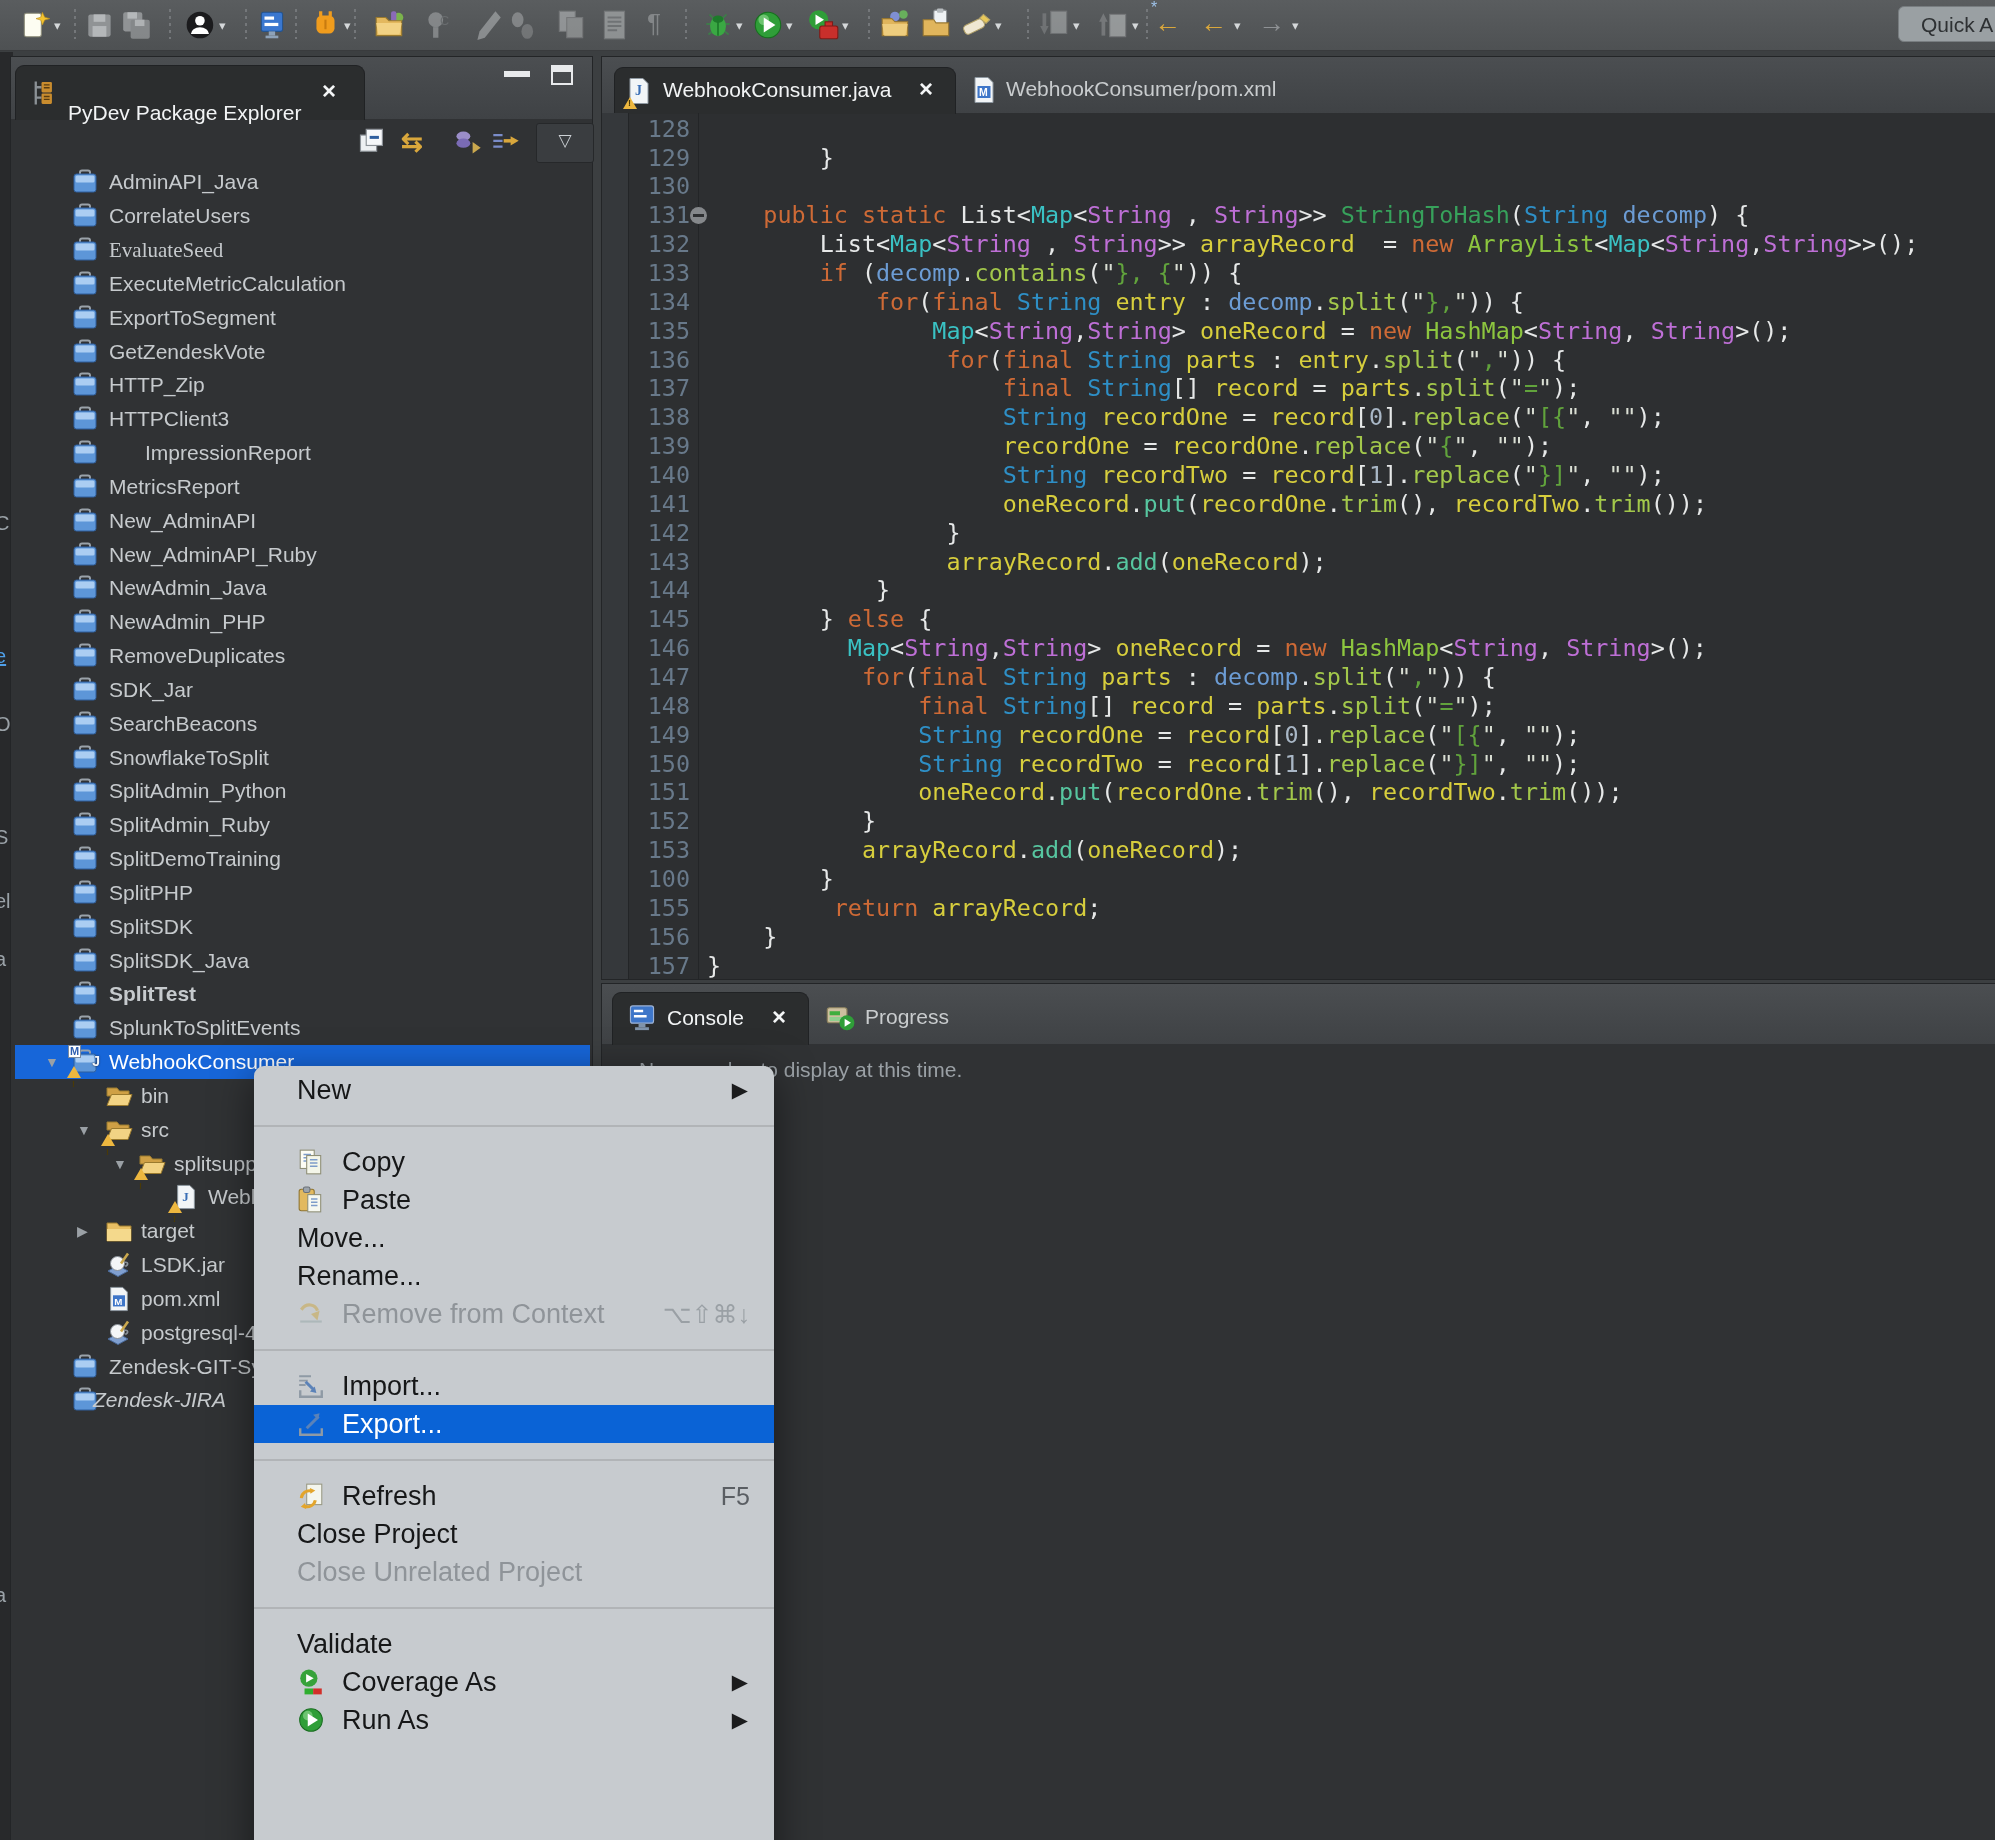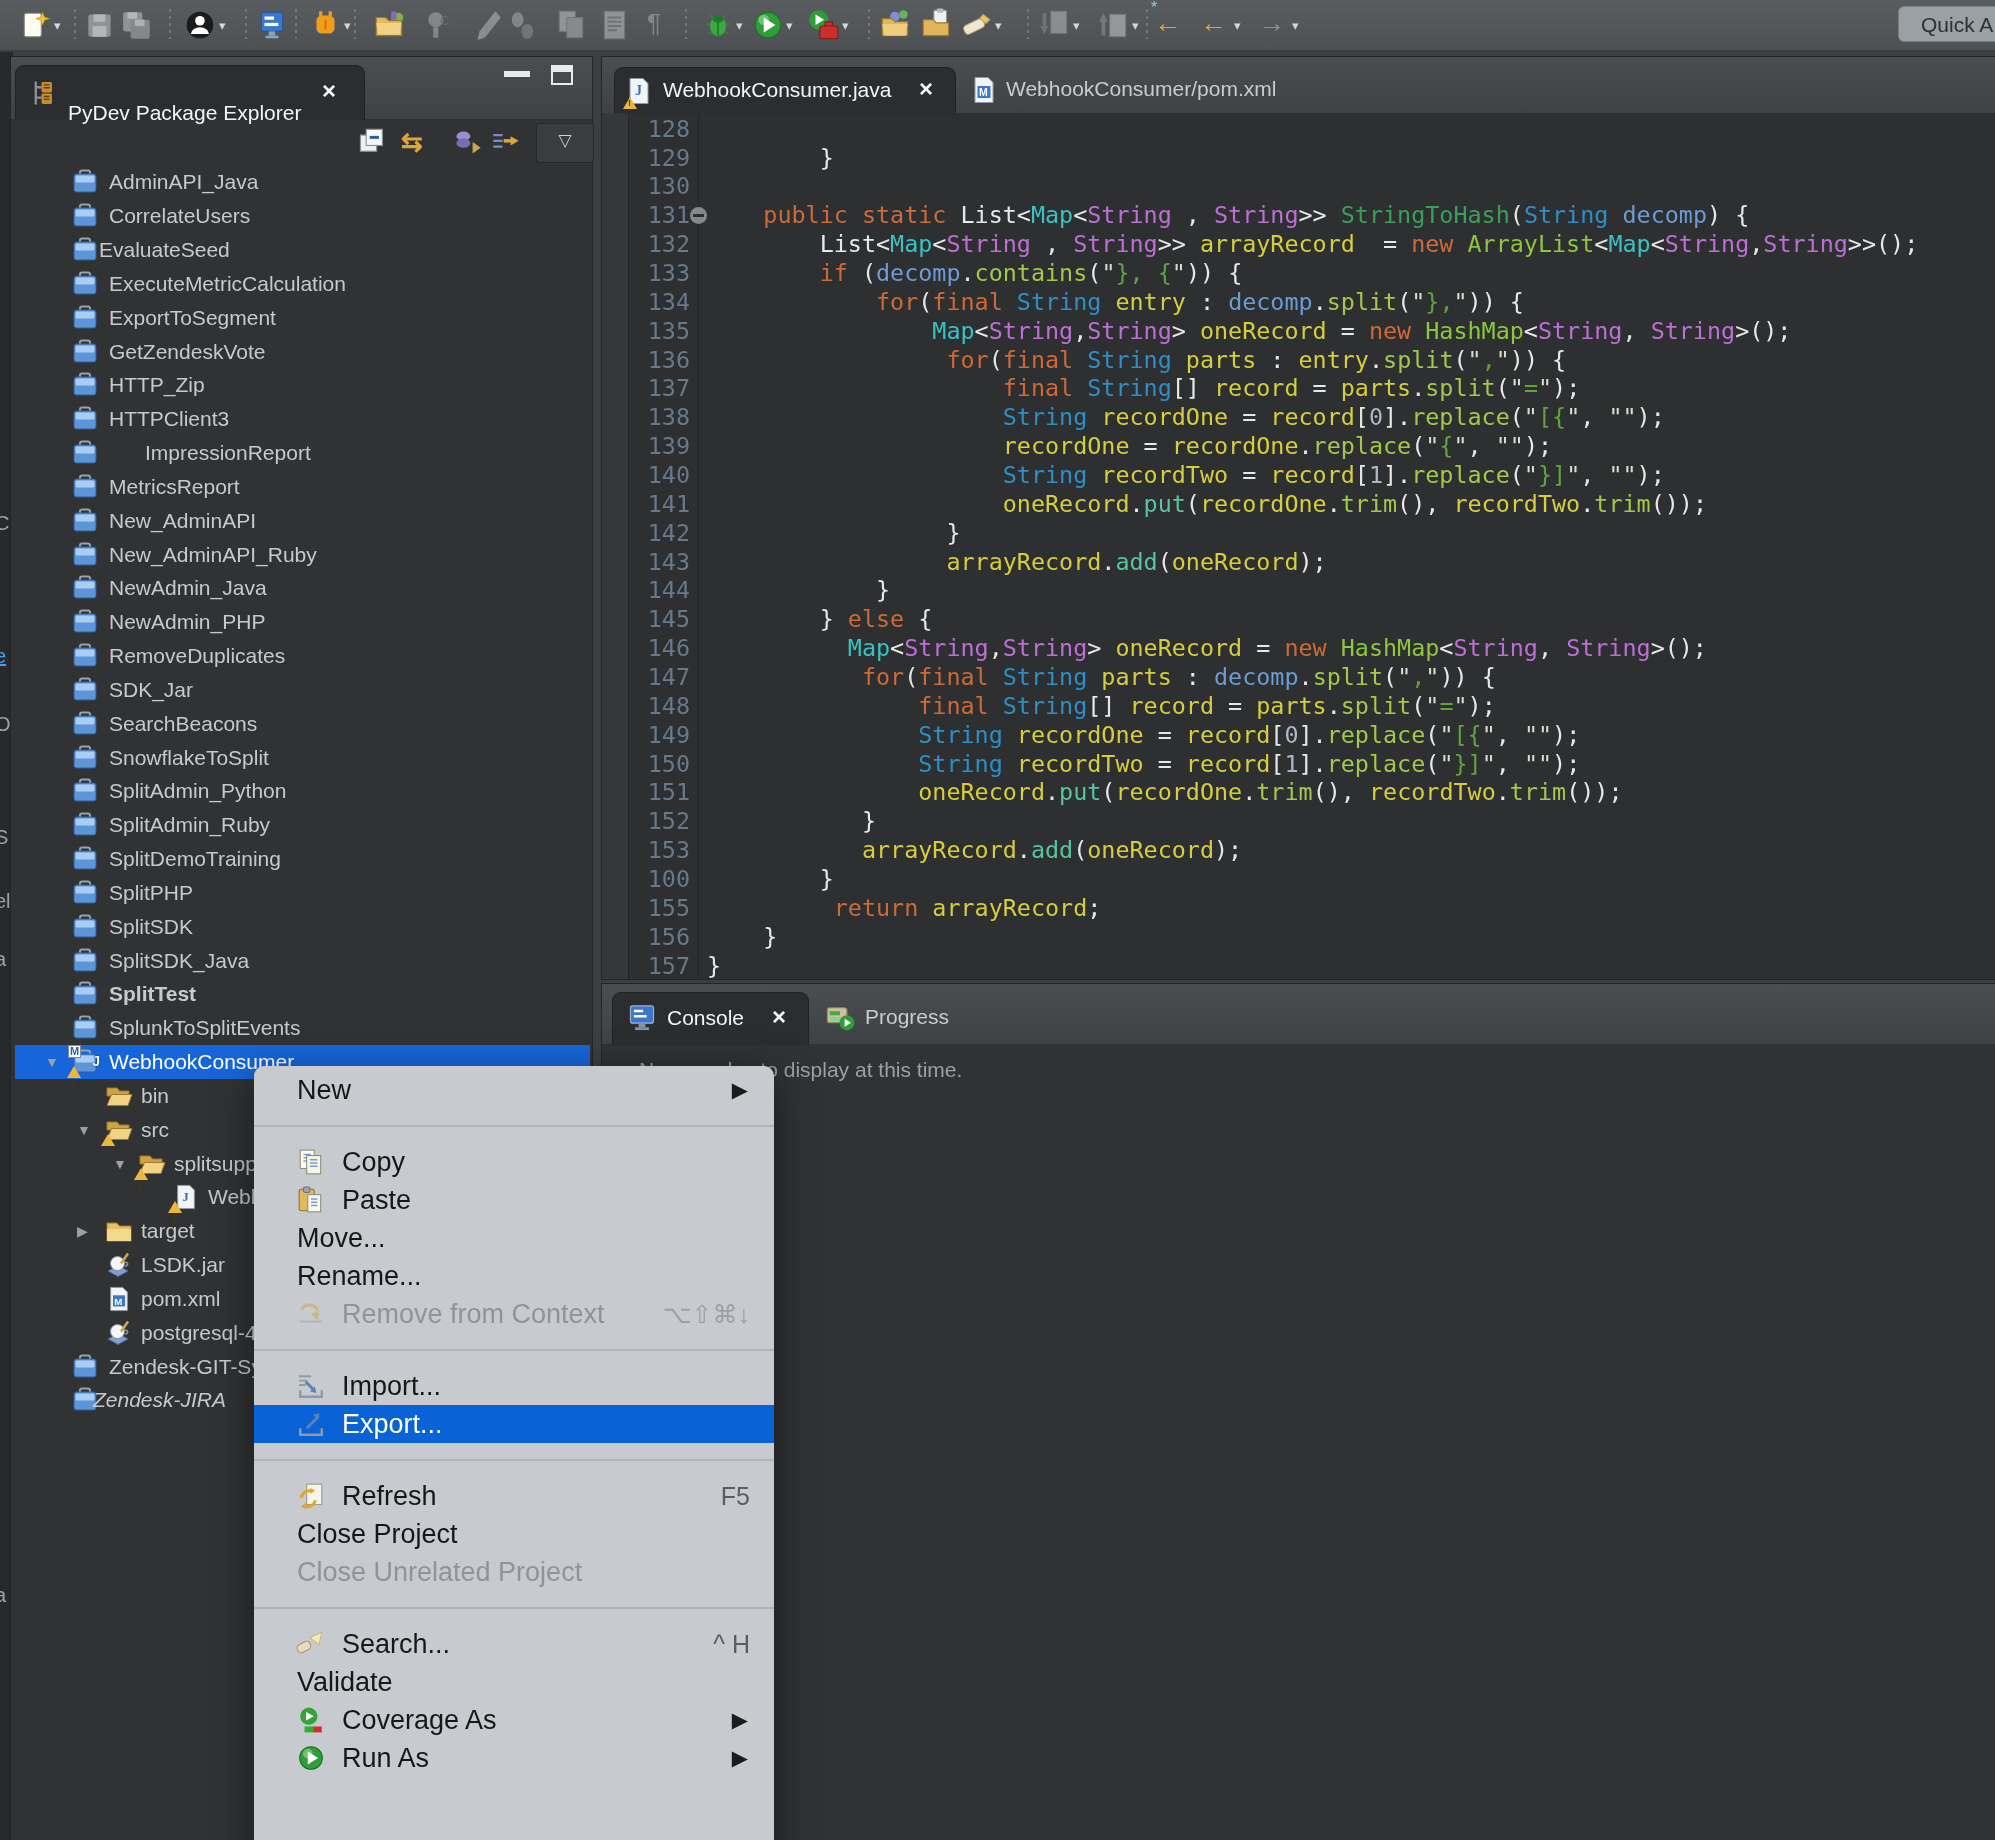--- a/index.html
+++ b/index.html
@@ -265,21 +265,21 @@
               <rect x="4.5" y="6.5" width="19" height="7" rx="1.5" fill="#abcdf2"></rect>
             </svg></span>
           <span class="tlab" style="left: 94px;">CorrelateUsers</span>
         </div>
         <div class="trow" style="top: 176px;">
           <span class="tico" style="left: 56px;"><svg viewBox="0 0 28 26">
               <rect x="9" y="1.5" width="10" height="6" rx="2" fill="none" stroke="#9aa2a9" stroke-width="2"></rect>
               <rect x="3" y="5" width="22" height="18" rx="2.5" fill="#5d96d8" stroke="#2f5f9e"></rect>
               <rect x="4.5" y="6.5" width="19" height="7" rx="1.5" fill="#abcdf2"></rect>
             </svg></span>
-          <span class="tlab" style="left: 84px;">EvaluateSeed</span>
+          <span class="tlab" style="left: 94px; font-family: Liberation Serif, serif;">EvaluateSeed</span>
         </div>
         <div class="trow" style="top: 210px;">
           <span class="tico" style="left: 56px;"><svg viewBox="0 0 28 26">
               <rect x="9" y="1.5" width="10" height="6" rx="2" fill="none" stroke="#9aa2a9" stroke-width="2"></rect>
               <rect x="3" y="5" width="22" height="18" rx="2.5" fill="#5d96d8" stroke="#2f5f9e"></rect>
               <rect x="4.5" y="6.5" width="19" height="7" rx="1.5" fill="#abcdf2"></rect>
             </svg></span>
           <span class="tlab" style="left: 94px;">ExecuteMetricCalculation</span>
         </div>
         <div class="trow" style="top: 244px;">
@@ -687,24 +687,20 @@
             <path d="M4 15a7.5 7.5 0 0110-6.5" fill="none" stroke="#e3a52c" stroke-width="2.8"></path>
             <path d="M12 5.5l5 2.5-4.5 3z" fill="#e3a52c"></path>
             <path d="M17 17a7.5 7.5 0 01-10 5.5" fill="none" stroke="#e3a52c" stroke-width="2.8"></path>
             <path d="M8.5 25l-5-2 4-3.5z" fill="#e3a52c"></path>
           </svg></span><span>Refresh</span><span class="short">F5</span></div>
       <div class="mi"><span>Close Project</span></div>
       <div class="mi dis"><span>Close Unrelated Project</span></div>
       <div class="msep">
         <i></i>
       </div>
-      <div class="mi hasicon"><span class="mic"><svg viewBox="0 0 26 26">
-            <path d="M12 7l11-5-2.5 12z" fill="#f2e9b8" stroke="#c9b97a"></path>
-            <rect x="0" y="12" width="13" height="8" rx="3.5" transform="rotate(-28 6 16)" fill="#e8dcc0" stroke="#a8946a"></rect>
-          </svg></span><span>Search...</span><span class="short">^ H</span></div>
       <div class="mi"><span>Validate</span></div>
       <div class="mi hasicon"><span class="mic"><svg viewBox="0 0 26 26">
             <circle cx="11" cy="9.5" r="8" fill="#36a23a"></circle>
             <path d="M8.5 5.5l7 4-7 4z" fill="#fff"></path>
             <rect x="7" y="19" width="8" height="5.5" fill="#2fae2f"></rect>
             <rect x="15" y="19" width="8" height="5.5" fill="#d22f2a"></rect>
           </svg></span><span>Coverage As</span><span class="subarr">▶</span></div>
       <div class="mi hasicon"><span class="mic"><svg viewBox="0 0 26 26">
             <circle cx="13" cy="13" r="10.5" fill="#2f9e38" stroke="#1b6f22"></circle>
             <circle cx="10" cy="9" r="4.5" fill="#8fd88f" opacity=".65"></circle>

